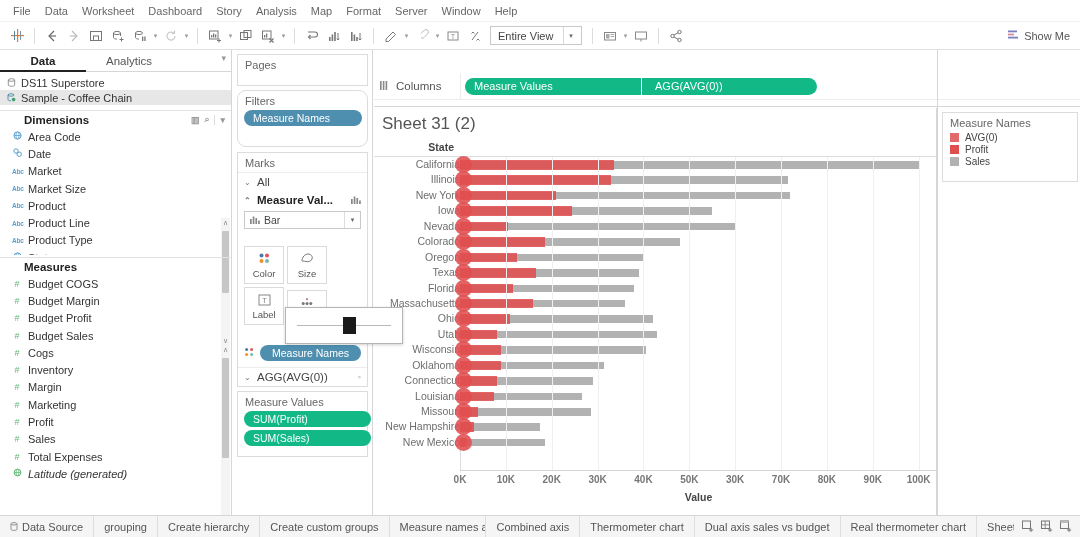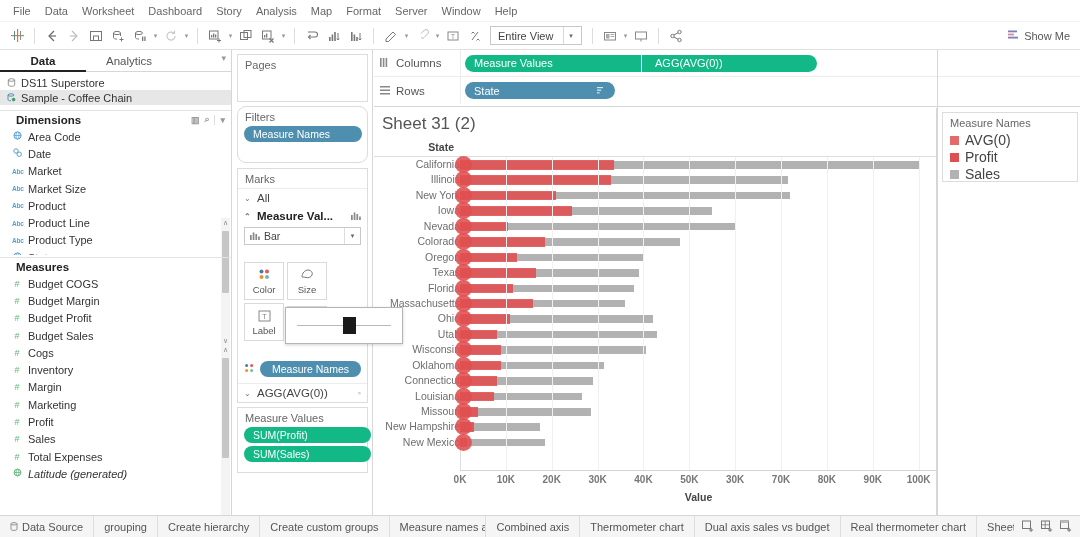--- a/index.html
+++ b/index.html
@@ -53,21 +53,21 @@
   .lp-tab { flex: 0 0 auto; padding: 0 14px; height: 22px; line-height: 22px; font-size: 11.5px; color: #555; }
   .lp-tab.active { font-weight: bold; color: #222; border-bottom: 2px solid #222; }
   .lp-tab.wide { width: 86px; text-align: center; padding: 0; }
   .lp-tabdots { position: absolute; right: 5px; top: 3px; color: #999; font-size: 9px; }
 
   .ds-list { padding: 3px 0 0 0; }
   .ds-item { height: 15px; display: flex; align-items: center; padding-left: 7px; gap: 5px; font-size: 11px; color: #333; }
   .ds-item.sel { background: #e7e7e7; }
 
   .sec-hd {
-    display: flex; align-items: center; height: 18px; padding-left: 16px;
+    display: flex; align-items: center; height: 18px; padding-left: 24px;
     font-weight: bold; font-size: 11.5px; color: #222;
     border-top: 1px solid #e2e2e2; margin-top: 2px; position: relative;
   }
   .sec-hd .hd-icons { position: absolute; right: 6px; display: flex; gap: 5px; align-items: center; color: #999; font-size: 9px; }
   .field-list { position: relative; }
   .field {
     height: 17.3px; display: flex; align-items: center; gap: 6px;
     padding-left: 12px; font-size: 11px; color: #333;
   }
   .field .fic { width: 10px; text-align: center; font-size: 9px; }
@@ -124,21 +124,21 @@
     display: flex; align-items: center; justify-content: center; z-index: 40;
   }
   .sizetrack { width: 94px; height: 1px; background: #b9b9b9; position: relative; }
   .sizethumb { position: absolute; left: 52px; top: -8px; width: 13px; height: 17px; background: #1a1a1a; }
 
   
   .shelves {
     position: absolute; left: 374px; top: 50px; right: 0; height: 57px; background: #fff;
     border-bottom: 1px solid #d6d6d6;
   }
-  .shelf { display: flex; align-items: center; height: 27px; border-bottom: 1px solid #ececec; }
+  .shelf { display: flex; align-items: center; height: 27px; border-bottom: 1px solid #ececec; margin-top: 23px; }
   .shelf-lbl { width: 86px; display: flex; align-items: center; gap: 6px; font-size: 11.5px; color: #555; padding-left: 6px; }
   .shelf-drop { flex: 1; height: 27px; display: flex; align-items: center; gap: 0px; border-left: 1px solid #ececec; padding-left: 4px; }
   .shelf-drop .pill { height: 17px; font-size: 11px; }
 
   .vizarea {
     position: absolute; left: 374px; top: 108px; width: 563px; height: 407px;
     background: #fff; border-right: 1px solid #d6d6d6; overflow: hidden;
   }
   .sheet-title { font-size: 17px; color: #555; padding: 6px 0 4px 8px; font-weight: normal; }
 
@@ -165,21 +165,21 @@
   .ticklbl { position: absolute; font-size: 10px; color: #777; text-align: center; width: 40px; font-weight: bold; }
   .axistitle { position: absolute; width: 477px; left: 86px; text-align: center; font-size: 10.5px; font-weight: bold; color: #444; }
   .plotborder { position:absolute; left:86px; top:16px; width:477px; height:304px; border-left:1px solid #ddd; border-right:1px solid #e8e8e8;}
 
   
   .legend {
     position: absolute; left: 938px; top: 108px; width: 136px; height: 70px;
     background: #fff; border: 1px solid #dcdcdc; margin: 4px;
   }
   .legend-t { font-size: 11px; color: #666; padding: 4px 0 3px 7px; }
-  .legend-i { display: flex; align-items: center; gap: 6px; padding: 0 0 1px 7px; font-size: 14px; color: #444; }
+  .legend-i { display: flex; align-items: center; gap: 6px; padding: 0 0 1px 7px; font-size: 10px; color: #444; }
   .swatch { width: 9px; height: 9px; }
 
   
   .tabbar {
     position: absolute; left: 0; bottom: 0; width: 1080px; height: 22px;
     background: #f5f5f5; border-top: 1px solid #d6d6d6; display: flex; align-items: stretch;
   }
   .tabitem {
     display: flex; align-items: center; gap: 4px; padding: 0 10px;
     font-size: 11px; color: #555; border-right: 1px solid #dedede; white-space: nowrap;
@@ -525,21 +525,21 @@
         </div>
       </div>
     <div class="scrollbar" style="top:295px;height:207px;">
       <div class="arw" style="top:0;">∧</div>
       <div class="thumb" style="top:13px;height:100px;"></div>
 
     </div>
   </div>
 
   <div class="shelfcol">
-    <div class="card" style="height:48px;">
+    <div class="card" style="height:32px;">
       <div class="card-title">Pages</div>
     </div>
 
     <div class="card" style="height:57px;border-radius:9px;">
       <div class="card-title">Filters</div>
       <div class="card-body">
         <div class="pill blue" style="width:118px;">
           <span>Measure Names</span>
         </div>
       </div>

